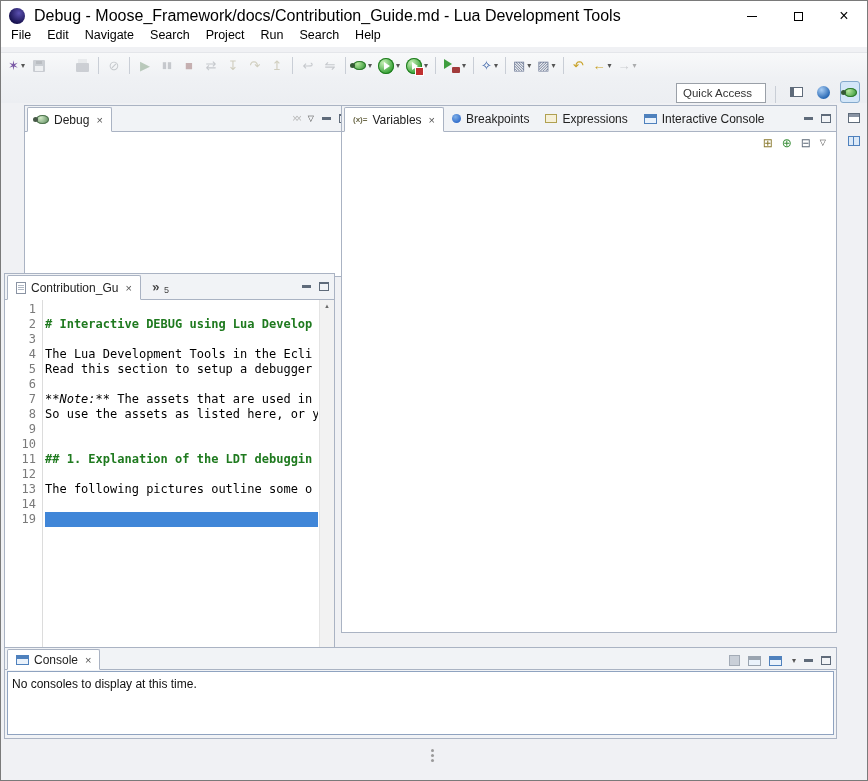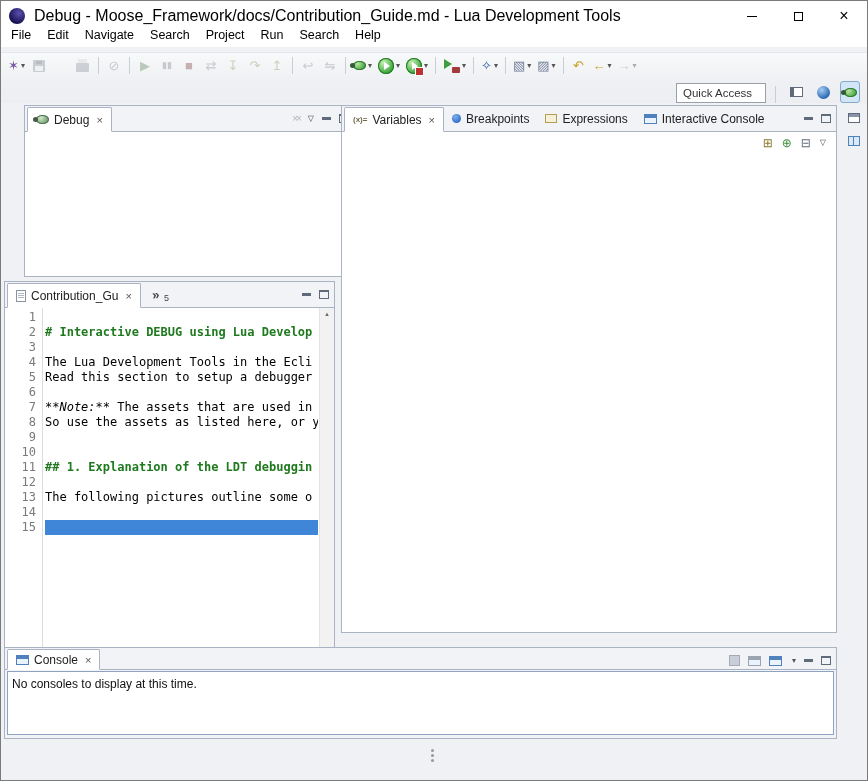--- a/index.html
+++ b/index.html
@@ -99,21 +99,21 @@
   .ic-sphere { width:13px; height:13px; border-radius:50%;
             background:radial-gradient(circle at 35% 30%, #a8cdf4, #1d5fae 78%); }
   .bp-icon { width:9px; height:9px; border-radius:50%; background:radial-gradient(circle at 38% 32%, #7fb0e8, #2a66c8 80%); }
   .vicon { font-size:8px; font-weight:bold; color:#6d6a4a; }
   .expr-icon { width:12px; height:9px; border:1px solid #b0a050; background:#f6f0d8; }
 
   
   .debug-view { left:4px; top:105px; width:331px; height:172px;margin-left:20px; }
 
   
-  .editor-view { left:4px; top:281px; width:331px; height:452px; }
+  .editor-view { left:4px; top:273px; width:331px; height:452px; }
   .overflow-tab { margin-left:6px; padding:0 5px; }
   .chev { font-size:13px; font-weight:bold; color:#444; transform:rotate(-8deg); }
   .ovcount { font-size:9px; color:#444; vertical-align:sub; margin-top:6px; }
   .econtent { overflow:hidden; }
   .gutter { position:absolute; left:0; top:0; bottom:16px; width:38px; background:#fff;
             border-right:1px solid #dcdcdc; padding-top:2px; }
   .lnum { height:15px; font-family:"DejaVu Sans Mono","Liberation Mono",monospace; font-size:12px;
           color:#7a7a7a; text-align:right; padding-right:6px; }
   .etext { position:absolute; left:40px; right:16px; top:0; bottom:16px; padding-top:2px; overflow:hidden; }
   .eline { height:15px; font-family:"DejaVu Sans Mono","Liberation Mono",monospace; font-size:12px;
@@ -340,21 +340,21 @@
           <div class="lnum">5</div>
           <div class="lnum">6</div>
           <div class="lnum">7</div>
           <div class="lnum">8</div>
           <div class="lnum">9</div>
           <div class="lnum">10</div>
           <div class="lnum">11</div>
           <div class="lnum">12</div>
           <div class="lnum">13</div>
           <div class="lnum">14</div>
-          <div class="lnum">15</div>
+          <div class="lnum">19</div>
         </div>
       <div class="etext">
           <div class="eline"></div>
           <div class="eline"><span class="seg-heading"># Interactive DEBUG using Lua Develop</span></div>
           <div class="eline"></div>
           <div class="eline"><span class="seg-plain">The Lua Development Tools in the Ecli</span></div>
           <div class="eline"><span class="seg-plain">Read this section to setup a debugger</span></div>
           <div class="eline"></div>
           <div class="eline"><span class="seg-em">**Note:**</span><span class="seg-plain"> The assets that are used in</span></div>
           <div class="eline"><span class="seg-plain">So use the assets as listed here, or y</span></div>

